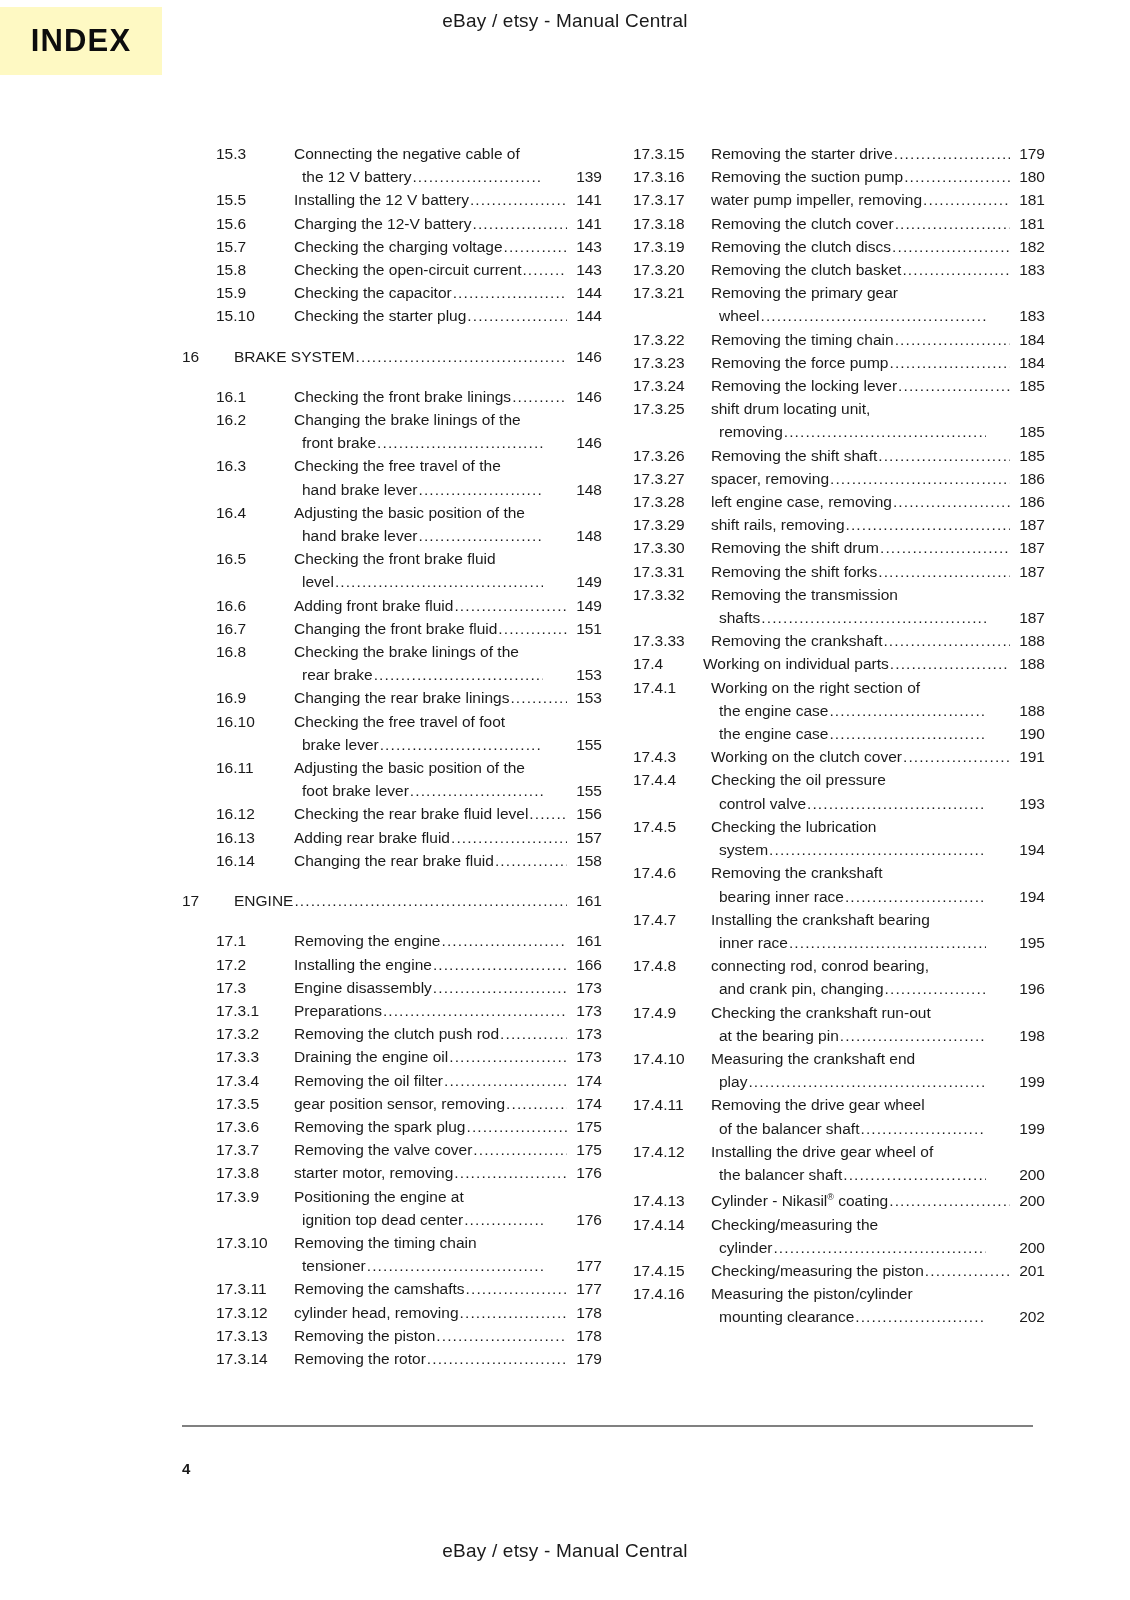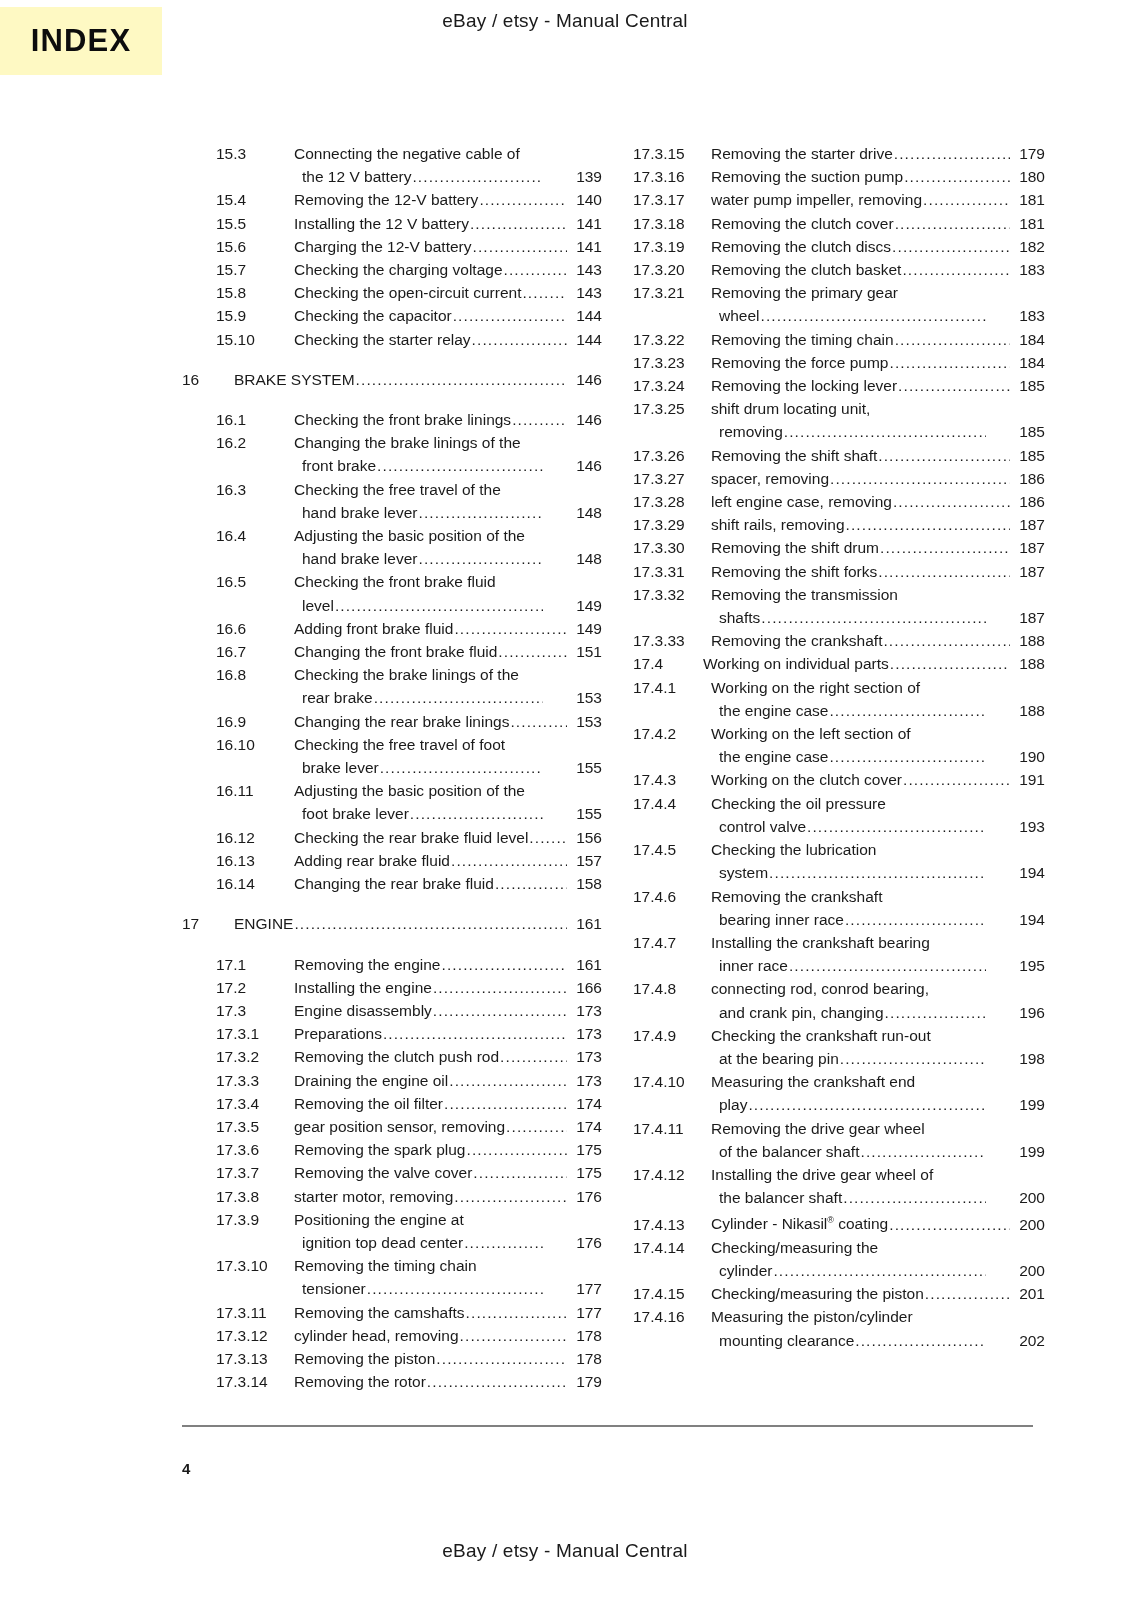--- a/index.html
+++ b/index.html
@@ -206,28 +206,20 @@
       </div>
       <div class="toc-cont lvl-2">
         <span class="spacer-2"></span>
         <span class="title-wrap">
           <span class="title">the 12 V battery</span>
           <span class="leader"></span>
         </span>
         <span class="page">139</span>
       </div>
       <div class="toc-row lvl-2">
-        <span class="num">15.4</span>
-        <span class="title-wrap">
-          <span class="title">Removing the 12-V battery</span>
-          <span class="leader"></span>
-        </span>
-        <span class="page">140</span>
-      </div>
-      <div class="toc-row lvl-2">
         <span class="num">15.5</span>
         <span class="title-wrap">
           <span class="title">Installing the 12 V battery</span>
           <span class="leader"></span>
         </span>
         <span class="page">141</span>
       </div>
       <div class="toc-row lvl-2">
         <span class="num">15.6</span>
         <span class="title-wrap">
@@ -256,21 +248,21 @@
         <span class="num">15.9</span>
         <span class="title-wrap">
           <span class="title">Checking the capacitor</span>
           <span class="leader"></span>
         </span>
         <span class="page">144</span>
       </div>
       <div class="toc-row lvl-2">
         <span class="num">15.10</span>
         <span class="title-wrap">
-          <span class="title">Checking the starter relay</span>
+          <span class="title">Checking the starter plug</span>
           <span class="leader"></span>
         </span>
         <span class="page">144</span>
       </div>
       <div class="toc-row lvl-chapter">
         <span class="num">16</span>
         <span class="title-wrap">
           <span class="title">BRAKE SYSTEM</span>
           <span class="leader"></span>
         </span>
@@ -772,26 +764,20 @@
           <span class="title">Working on the right section of</span>
         </span>
       </div>
       <div class="toc-cont lvl-3r">
         <span class="spacer-3r"></span>
         <span class="title-wrap">
           <span class="title">the engine case</span>
           <span class="leader"></span>
         </span>
         <span class="page">188</span>
-      </div>
-      <div class="toc-row lvl-3r no-leader">
-        <span class="num">17.4.2</span>
-        <span class="title-wrap">
-          <span class="title">Working on the left section of</span>
-        </span>
       </div>
       <div class="toc-cont lvl-3r">
         <span class="spacer-3r"></span>
         <span class="title-wrap">
           <span class="title">the engine case</span>
           <span class="leader"></span>
         </span>
         <span class="page">190</span>
       </div>
       <div class="toc-row lvl-3r">

